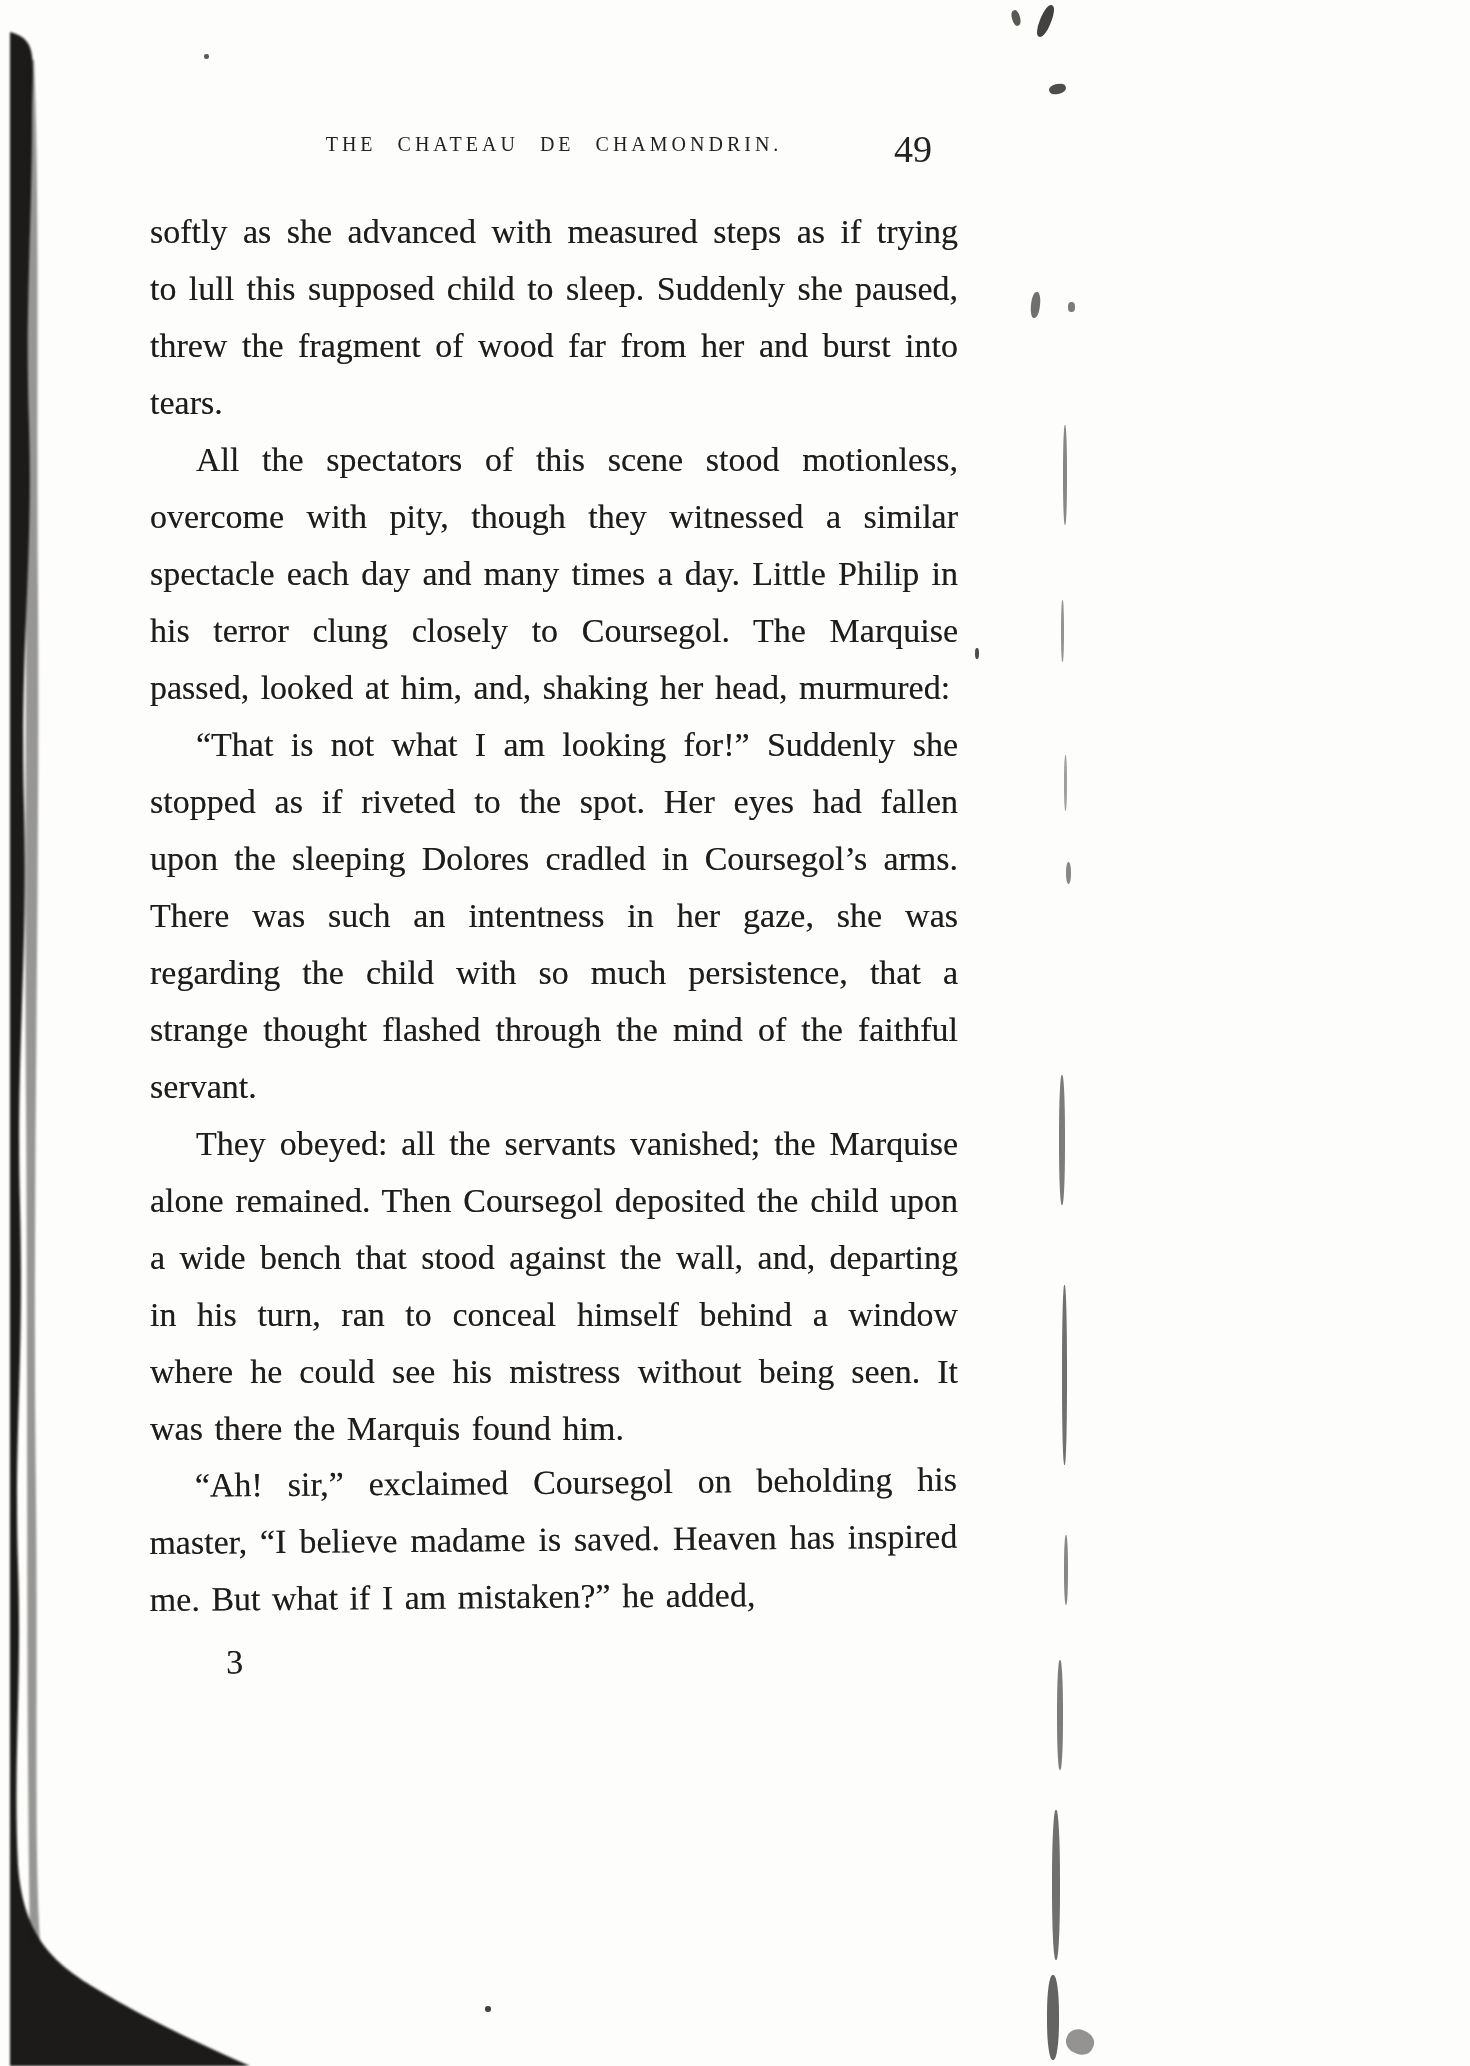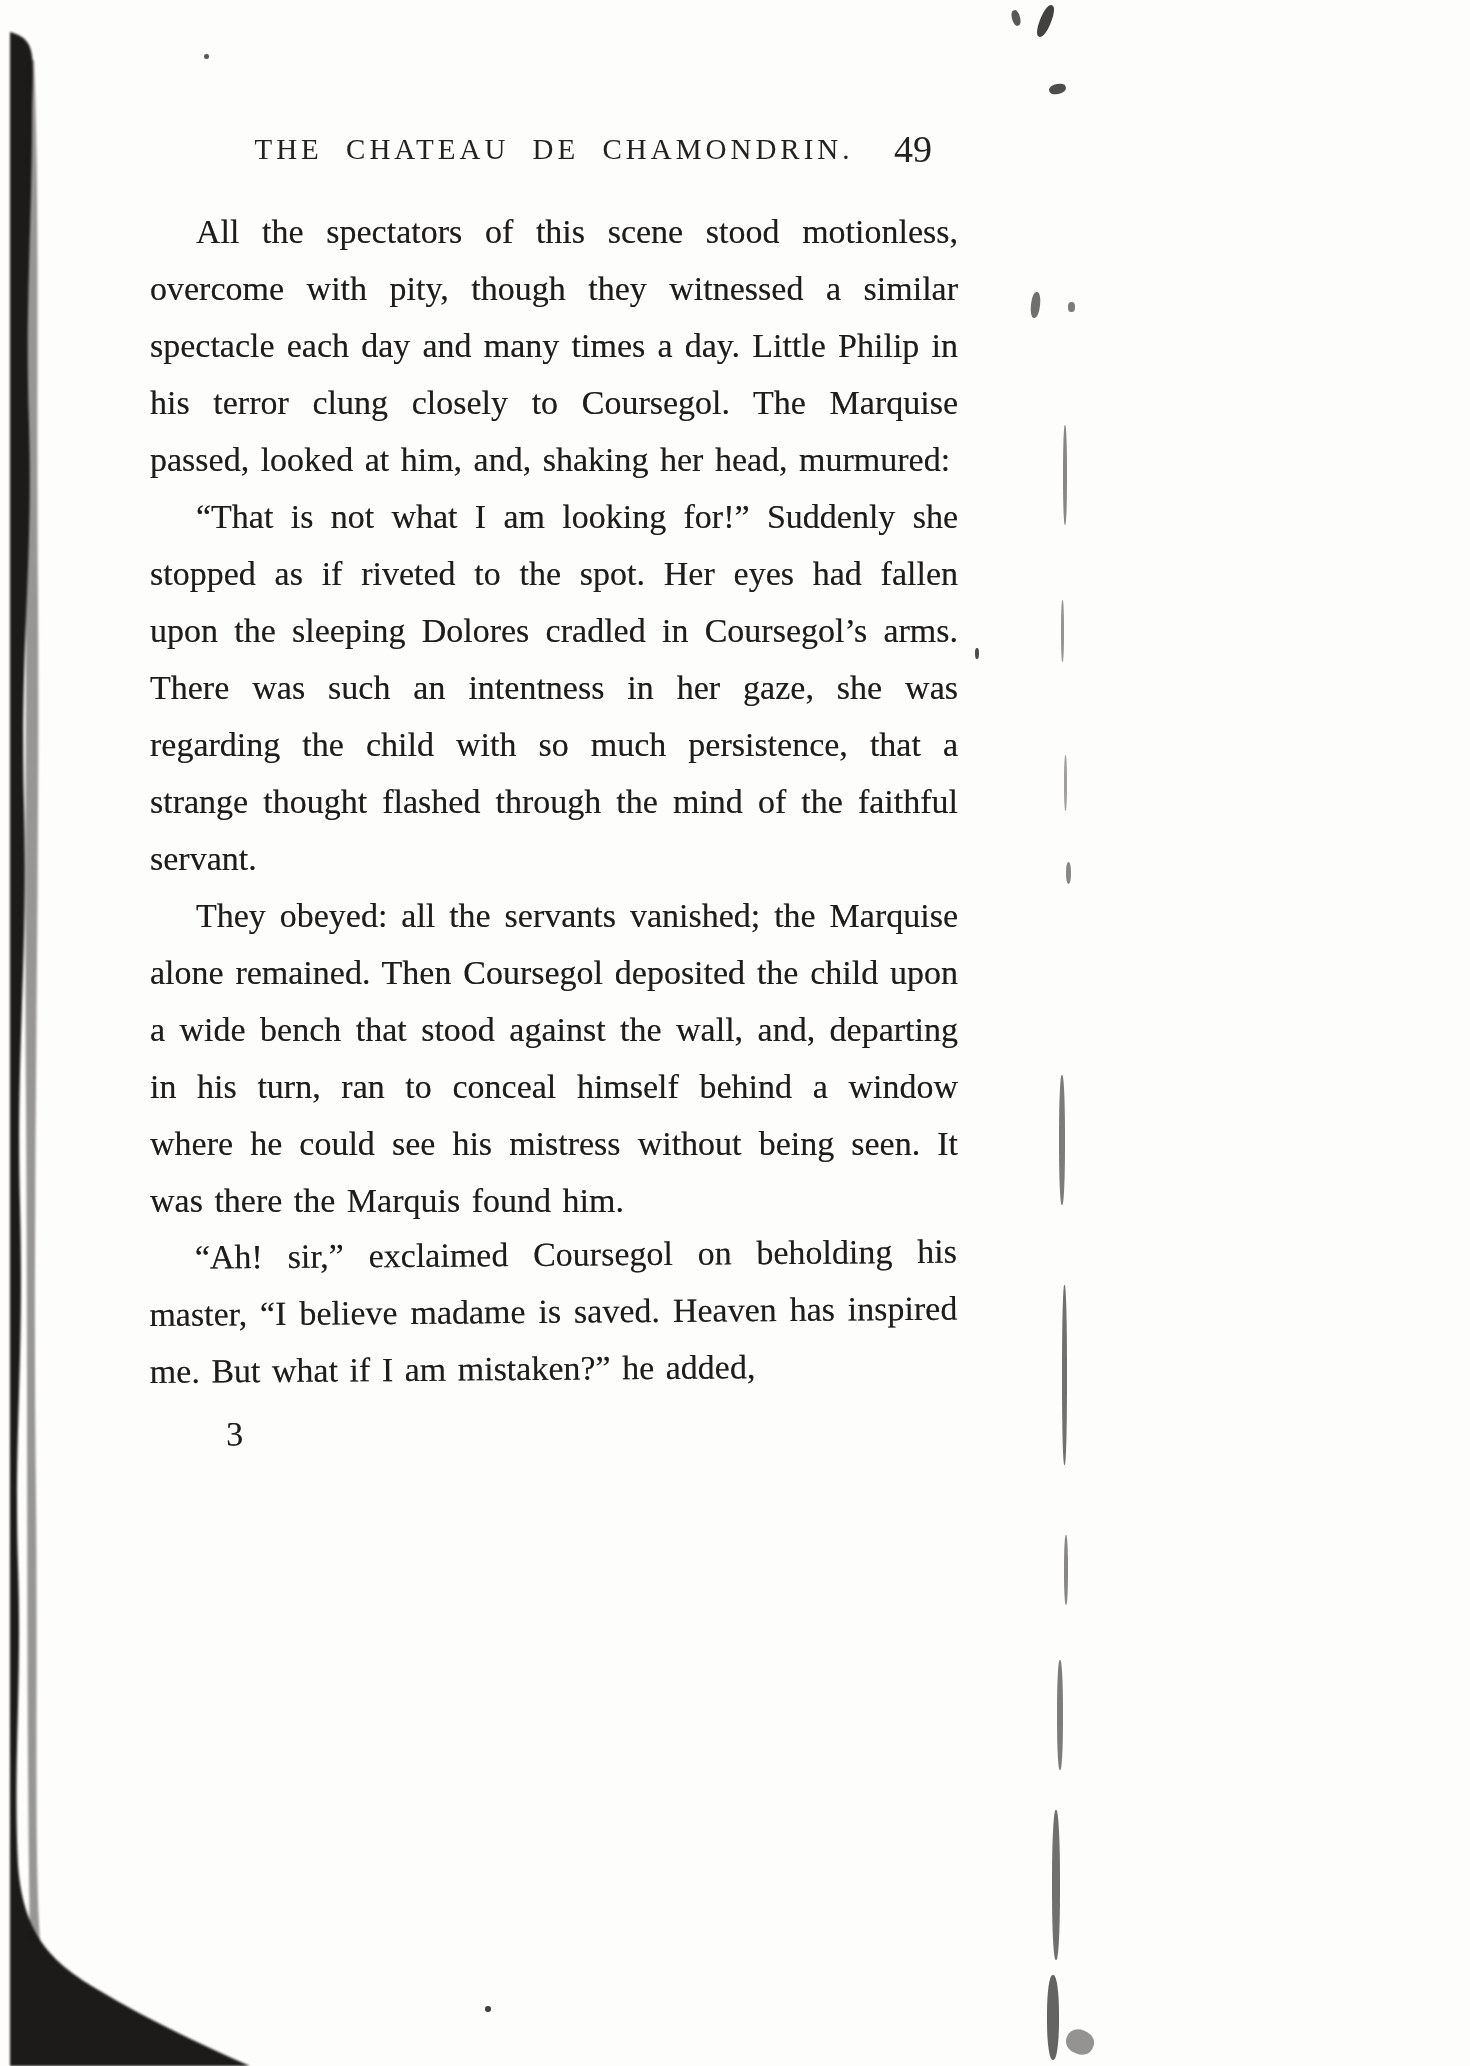--- a/index.html
+++ b/index.html
@@ -41,21 +41,21 @@
   }
   .running-header {
     position: relative;
     height: 42px;
     margin-bottom: 28px;
   }
   .running-title {
     position: absolute;
     left: 0; right: 0;
     text-align: center;
-    font-size: 29px;
+    font-size: 20px;
     letter-spacing: 4px;
     word-spacing: 12px;
     color: #232220;
   }
   .page-number {
     position: absolute;
     right: 26px;
     top: -6px;
     font-size: 38px;
     color: #232220;
@@ -121,20 +121,21 @@
   </div>
 
   <div class="text-block">
 
     <div class="running-header">
       <span class="running-title">THE CHATEAU DE CHAMONDRIN.</span>
       <span class="page-number">49</span>
     </div>
 
     <div class="body-text">
+      <p class="no-indent">softly as she advanced with measured steps as if trying to lull this supposed child to sleep.  Suddenly she paused, threw the fragment of wood far from her and burst into tears.</p>
       <p>All the spectators of this scene stood motionless, overcome with pity, though they witnessed a similar spectacle each day and many times a day.  Little Philip in his terror clung closely to Coursegol.  The Marquise passed, looked at him, and, shaking her head, murmured:</p>
       <p>“That is not what I am looking for!”  Suddenly she stopped as if riveted to the spot.  Her eyes had fallen upon the sleeping Dolores cradled in Coursegol’s arms.  There was such an intentness in her gaze, she was regarding the child with so much persistence, that a strange thought flashed through the mind of the faithful servant.</p>
       <p>They obeyed: all the servants vanished; the Marquise alone remained.  Then Coursegol deposited the child upon a wide bench that stood against the wall, and, departing in his turn, ran to conceal himself behind a window where he could see his mistress without being seen.  It was there the Marquis found him.</p>
       <p class="skewed">“Ah! sir,” exclaimed Coursegol on beholding his master, “I believe madame is saved.  Heaven has inspired me.  But what if I am mistaken?” he added,</p>
     </div>
 
     <div class="page-footer">
       <span>3</span>
     </div>
 

